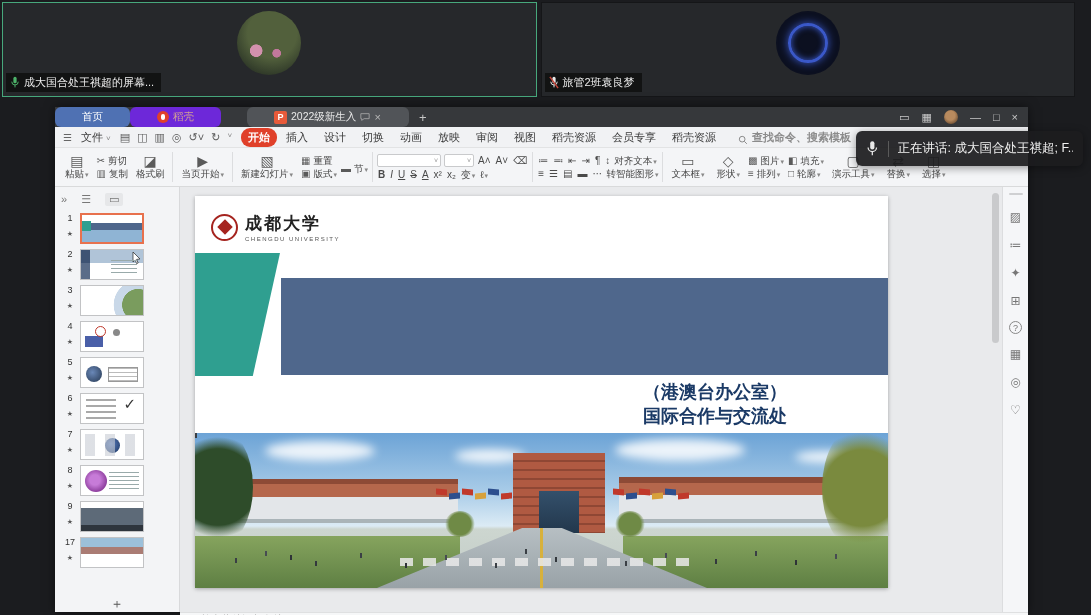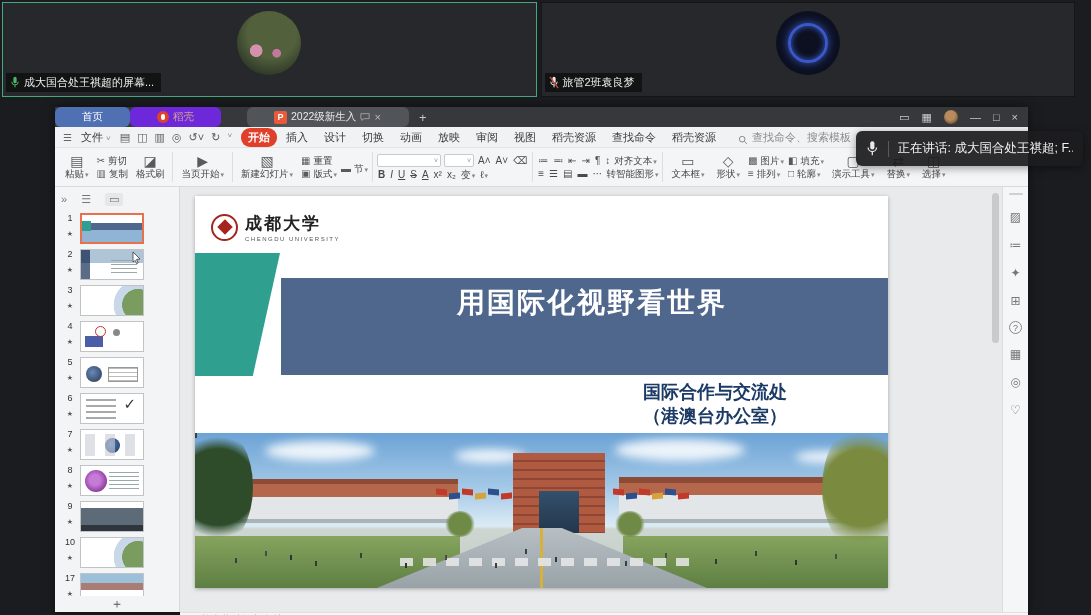--- a/index.html
+++ b/index.html
@@ -54,21 +54,21 @@
   .tb-avatar { width:14px; height:14px; border-radius:50%;
                background:radial-gradient(circle at 45% 40%,#b88a5e 0 40%,#6e4f33 80%); display:inline-block; }
 
   .menubar { height:21px; background:#f1f2f4; display:flex; align-items:center; gap:9px;
              padding:0 8px; font-size:11px; color:#3b3b3b; border-bottom:1px solid #e2e3e4; }
   .hamb { color:#666; font-size:10px; }
   .chev { color:#888; font-size:8px; }
   .qicons { display:flex; gap:7px; color:#5a5a5a; font-size:11px; }
   .mtab { padding:2px 7px; border-radius:9px; }
   .mtab.on { background:#e0402a; color:#fff; font-weight:bold; }
-  .cmdsearch { display:flex; align-items:flex-end; gap:4px; color:#8b8b8b; margin-left:6px; }
+  .cmdsearch { display:flex; align-items:flex-end; gap:4px; color:#8b8b8b; margin-left:6px;font-weight:bold; }
 
   .ribbon { height:39px; background:#f4f5f7; border-bottom:1px solid #d9dadb;
             display:flex; align-items:center; gap:4px; padding:0 6px; overflow:hidden; }
   .rsep { width:1px; height:30px; background:#dcdddf; flex:none; }
   .rbig { display:flex; flex-direction:column; align-items:center; justify-content:center;
           font-size:9.5px; color:#444; padding:0 4px; line-height:1.1; flex:none; }
   .rbig .ric { font-size:14px; color:#5a5a5a; }
   .rpair { display:flex; flex-direction:column; justify-content:center; gap:3px; flex:none; }
   .rrow { display:flex; align-items:center; gap:3px; font-size:9.5px; color:#444; line-height:1; }
   .rrow .ric { font-size:10px; color:#5a5a5a; }
@@ -265,21 +265,21 @@
       <span id="menuTabs" style="display:flex;gap:2px;">
           <span class="mtab on">开始</span>
           <span class="mtab">插入</span>
           <span class="mtab">设计</span>
           <span class="mtab">切换</span>
           <span class="mtab">动画</span>
           <span class="mtab">放映</span>
           <span class="mtab">审阅</span>
           <span class="mtab">视图</span>
           <span class="mtab">稻壳资源</span>
-          <span class="mtab">查找命令</span>
+          <span class="mtab">会员专享</span>
           <span class="mtab">稻壳资源</span>
         </span>
       <span class="cmdsearch">
         <svg width="10" height="10" viewBox="0 0 12 12">
           <circle cx="5" cy="5" r="3.4" fill="none" stroke="#8b8b8b" stroke-width="1.2"></circle>
           <line x1="7.6" y1="7.6" x2="10.6" y2="10.6" stroke="#8b8b8b" stroke-width="1.2"></line>
         </svg>
         <span>查找命令、搜索模板</span>
       </span>
     </div>
@@ -488,27 +488,20 @@
             </div>
             <div class="sitem">
               <div class="numcol">
                 <div class="n">9</div>
                 <div class="st">★</div>
               </div>
               <div class="thumb th9"></div>
             </div>
             <div class="sitem">
               <div class="numcol">
-                <div class="n">10</div>
-                <div class="st">★</div>
-              </div>
-              <div class="thumb th10"></div>
-            </div>
-            <div class="sitem">
-              <div class="numcol">
                 <div class="n">17</div>
                 <div class="st">★</div>
               </div>
               <div class="thumb th11"></div>
             </div>
           </div>
         <div class="sp-foot">
           <span>＋</span>
         </div>
       </div>
@@ -517,25 +510,24 @@
         <div class="slide">
           <div class="logo">
             <div class="seal"></div>
             <div class="logo-txt">
               <div class="cn">成都大学</div>
               <div class="en">CHENGDU UNIVERSITY</div>
             </div>
           </div>
           <div class="teal-shape"></div>
           <div class="banner">
-            <div class="l2">用国际化视野看世界</div>
           </div>
           <div class="subtitle">
+            <div>（港澳台办公室）</div>
             <div>国际合作与交流处</div>
-            <div>（港澳台办公室）</div>
           </div>
           <div class="photo">
             <div class="cloud" style="left:70px;top:8px;width:110px;height:20px;"></div>
             <div class="cloud" style="left:260px;top:16px;width:70px;height:14px;"></div>
             <div class="cloud" style="left:420px;top:6px;width:130px;height:22px;"></div>
             <div class="cloud" style="left:600px;top:18px;width:60px;height:12px;"></div>
             <div class="bldg-l"></div>
             <div class="bldg-r"></div>
             <div class="tower"></div>
             <div class="flags fl">

